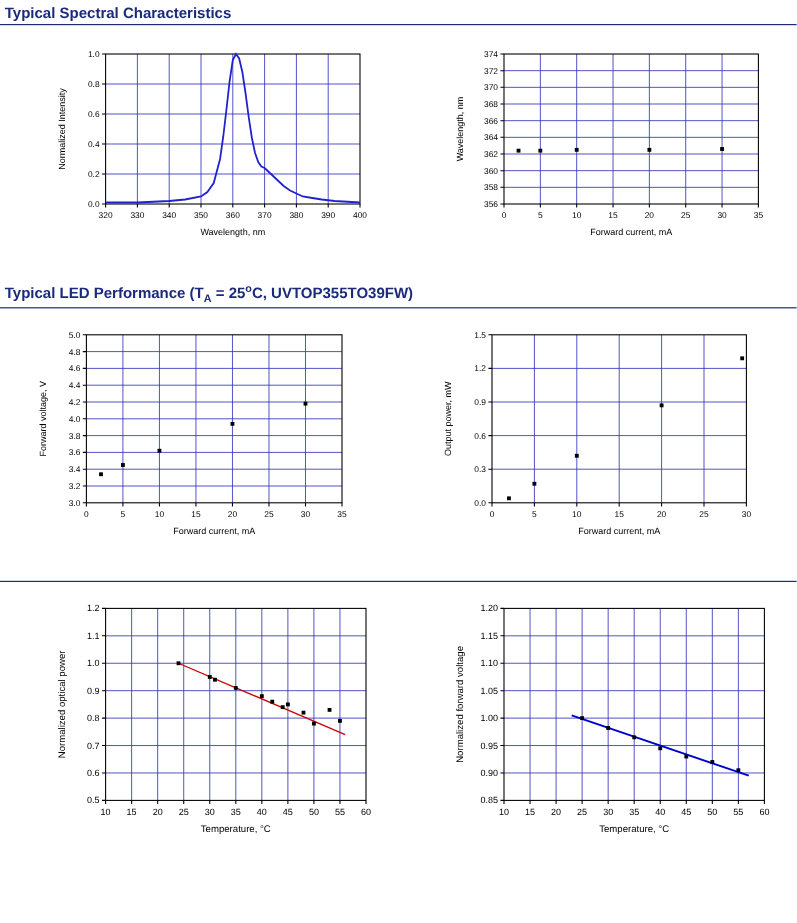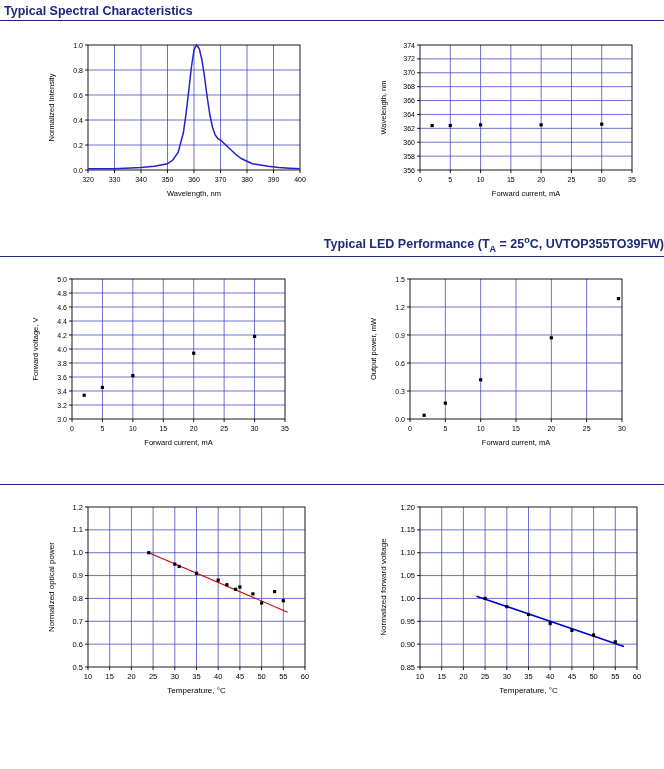--- a/index.html
+++ b/index.html
@@ -169,21 +169,21 @@
             <rect x="116.68571428571428" y="98.95555555555572" width="3.2" height="3.2" fill="#000000"></rect>
             <rect x="146.97142857142856" y="98.26111111111112" width="3.2" height="3.2" fill="#000000"></rect>
             <rect x="207.54285714285714" y="98.26111111111112" width="3.2" height="3.2" fill="#000000"></rect>
             <rect x="268.11428571428564" y="97.56666666666652" width="3.2" height="3.2" fill="#000000"></rect>
           </svg>
       </div>
     </div>
   </div>
 </div>
 
-<div class="section" style="margin-top:10px;text-align:right;">
+<div class="section" style="margin-top:10px;">
   <div class="section-title">
     <span>Typical LED Performance (T</span><sub>A</sub><span> = 25</span><sup>o</sup><span>C, UVTOP355TO39FW)</span>
   </div>
   <div class="section-rule"></div>
 
   <div class="charts-row">
     <div class="chart-cell">
       <div class="chart-wrap">
         <svg id="svg-forward_voltage" width="332" height="215" viewBox="0 0 332 215">
             <rect x="72" y="18" width="213" height="140" fill="#ffffff"></rect>

